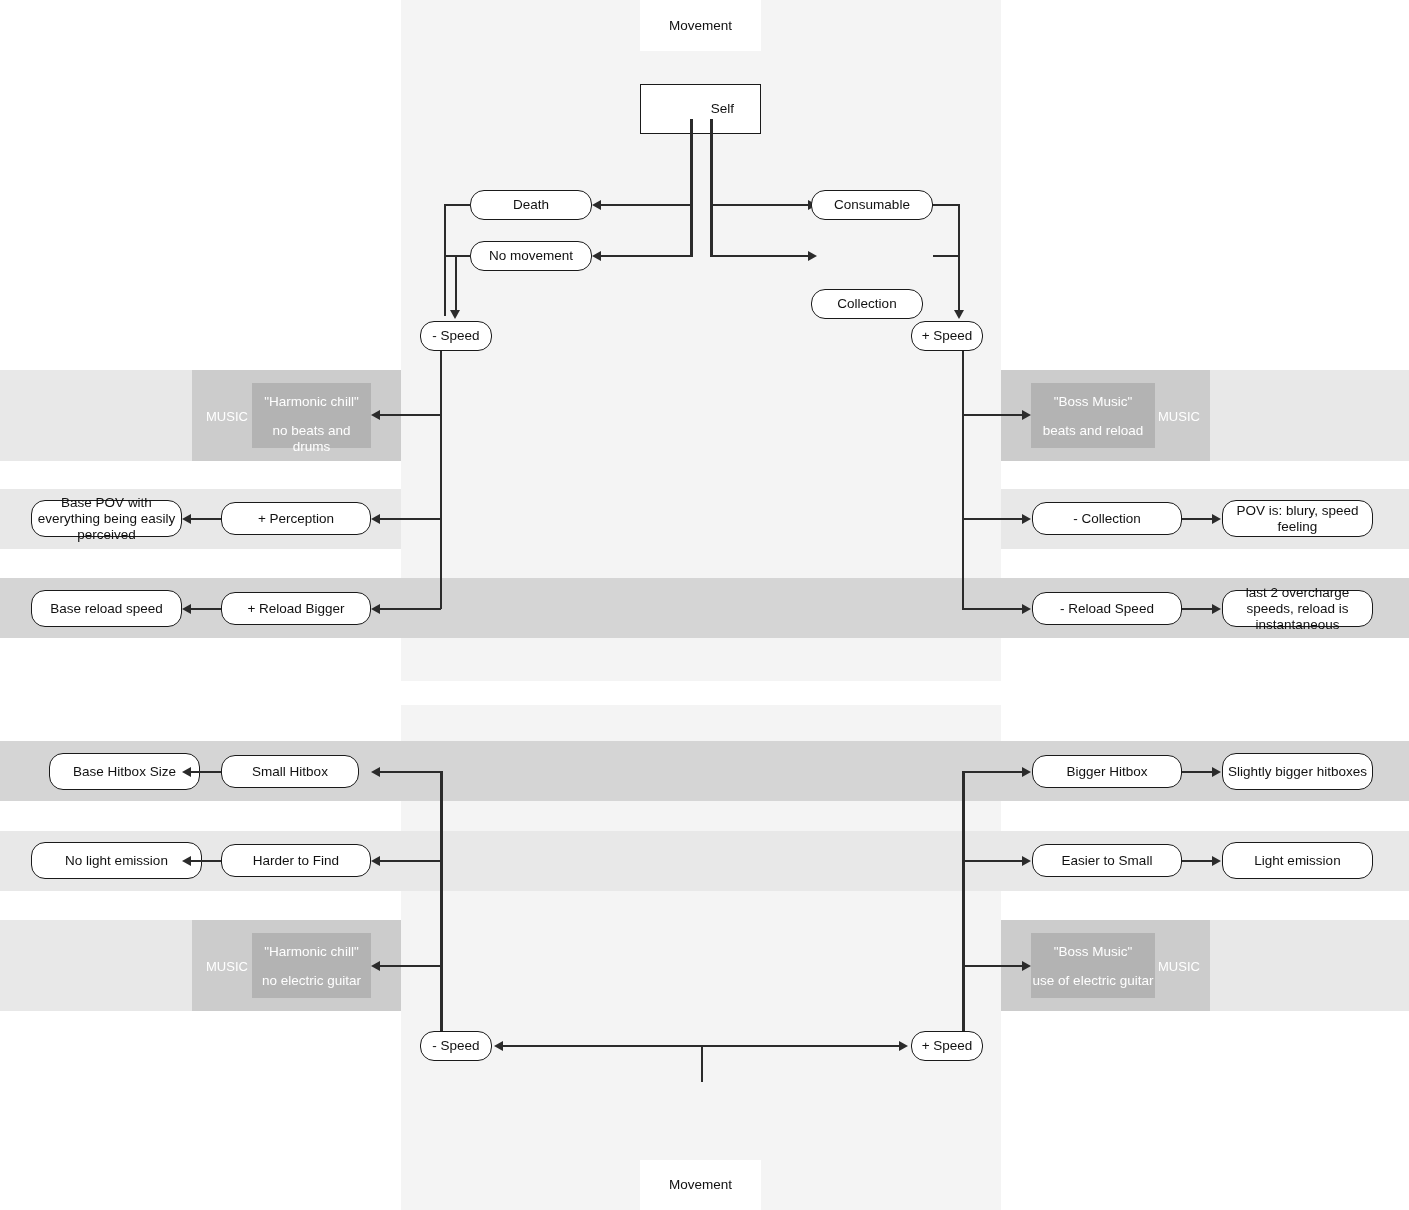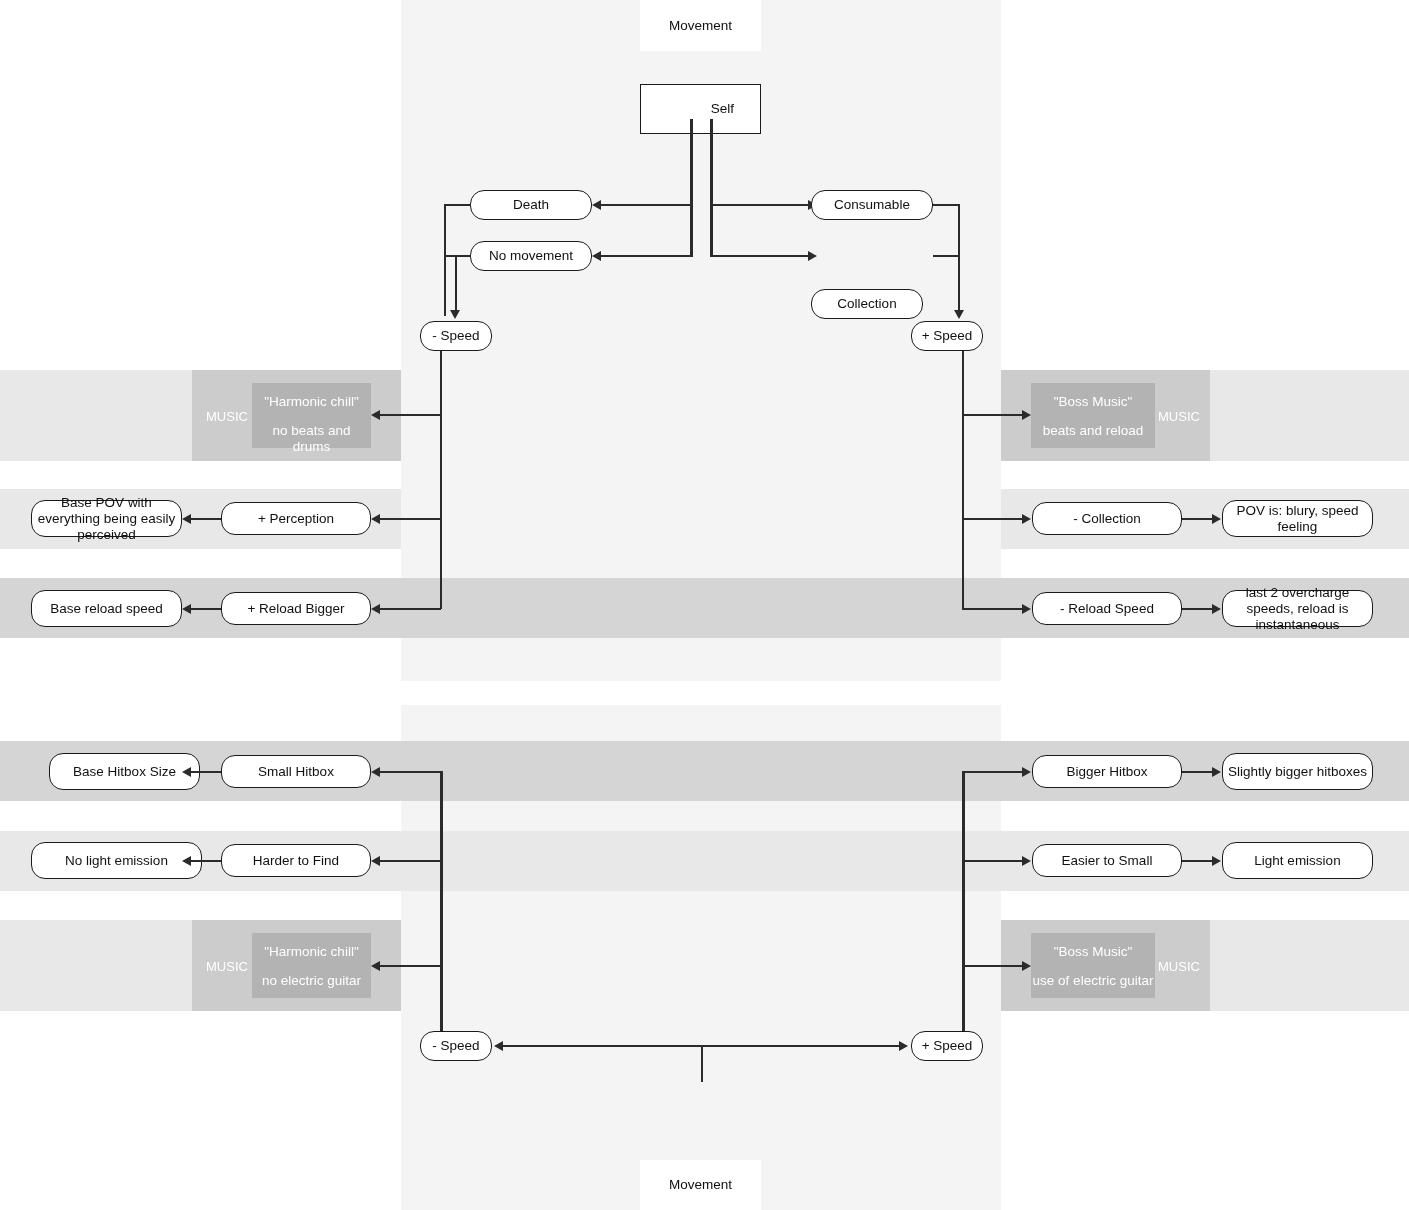--- a/index.html
+++ b/index.html
@@ -138,21 +138,21 @@
   <div class="ln h" style="left:190px;top:608px;width:31px;"></div>
   <div class="arw l" style="left:182px;top:604px;"></div>
 
   <div class="node round" style="left:1032px;top:592px;width:150px;height:33px;">-  Reload Speed</div>
   <div class="node round" style="left:1222px;top:590px;width:151px;height:37px;">last 2 overcharge speeds, reload is instantaneous</div>
   <div class="ln h" style="left:962px;top:608px;width:61px;"></div>
   <div class="arw r" style="left:1022px;top:604px;"></div>
   <div class="ln h" style="left:1182px;top:608px;width:31px;"></div>
   <div class="arw r" style="left:1212px;top:604px;"></div>
 
-  <div class="node round" style="left:221px;top:755px;width:150px;height:33px;">Small Hitbox</div>
+  <div class="node round" style="left:221px;top:755px;width:138px;height:33px;">Small Hitbox</div>
   <div class="node round" style="left:31px;top:753px;width:151px;height:37px;margin-left:18px;">Base Hitbox Size</div>
   <div class="ln h" style="left:379px;top:771px;width:62px;"></div>
   <div class="arw l" style="left:371px;top:767px;"></div>
   <div class="ln h" style="left:190px;top:771px;width:31px;"></div>
   <div class="arw l" style="left:182px;top:767px;"></div>
 
   <div class="node round" style="left:1032px;top:755px;width:150px;height:33px;">Bigger Hitbox</div>
   <div class="node round" style="left:1222px;top:753px;width:151px;height:37px;">Slightly bigger hitboxes</div>
   <div class="ln h" style="left:962px;top:771px;width:61px;"></div>
   <div class="arw r" style="left:1022px;top:767px;"></div>

